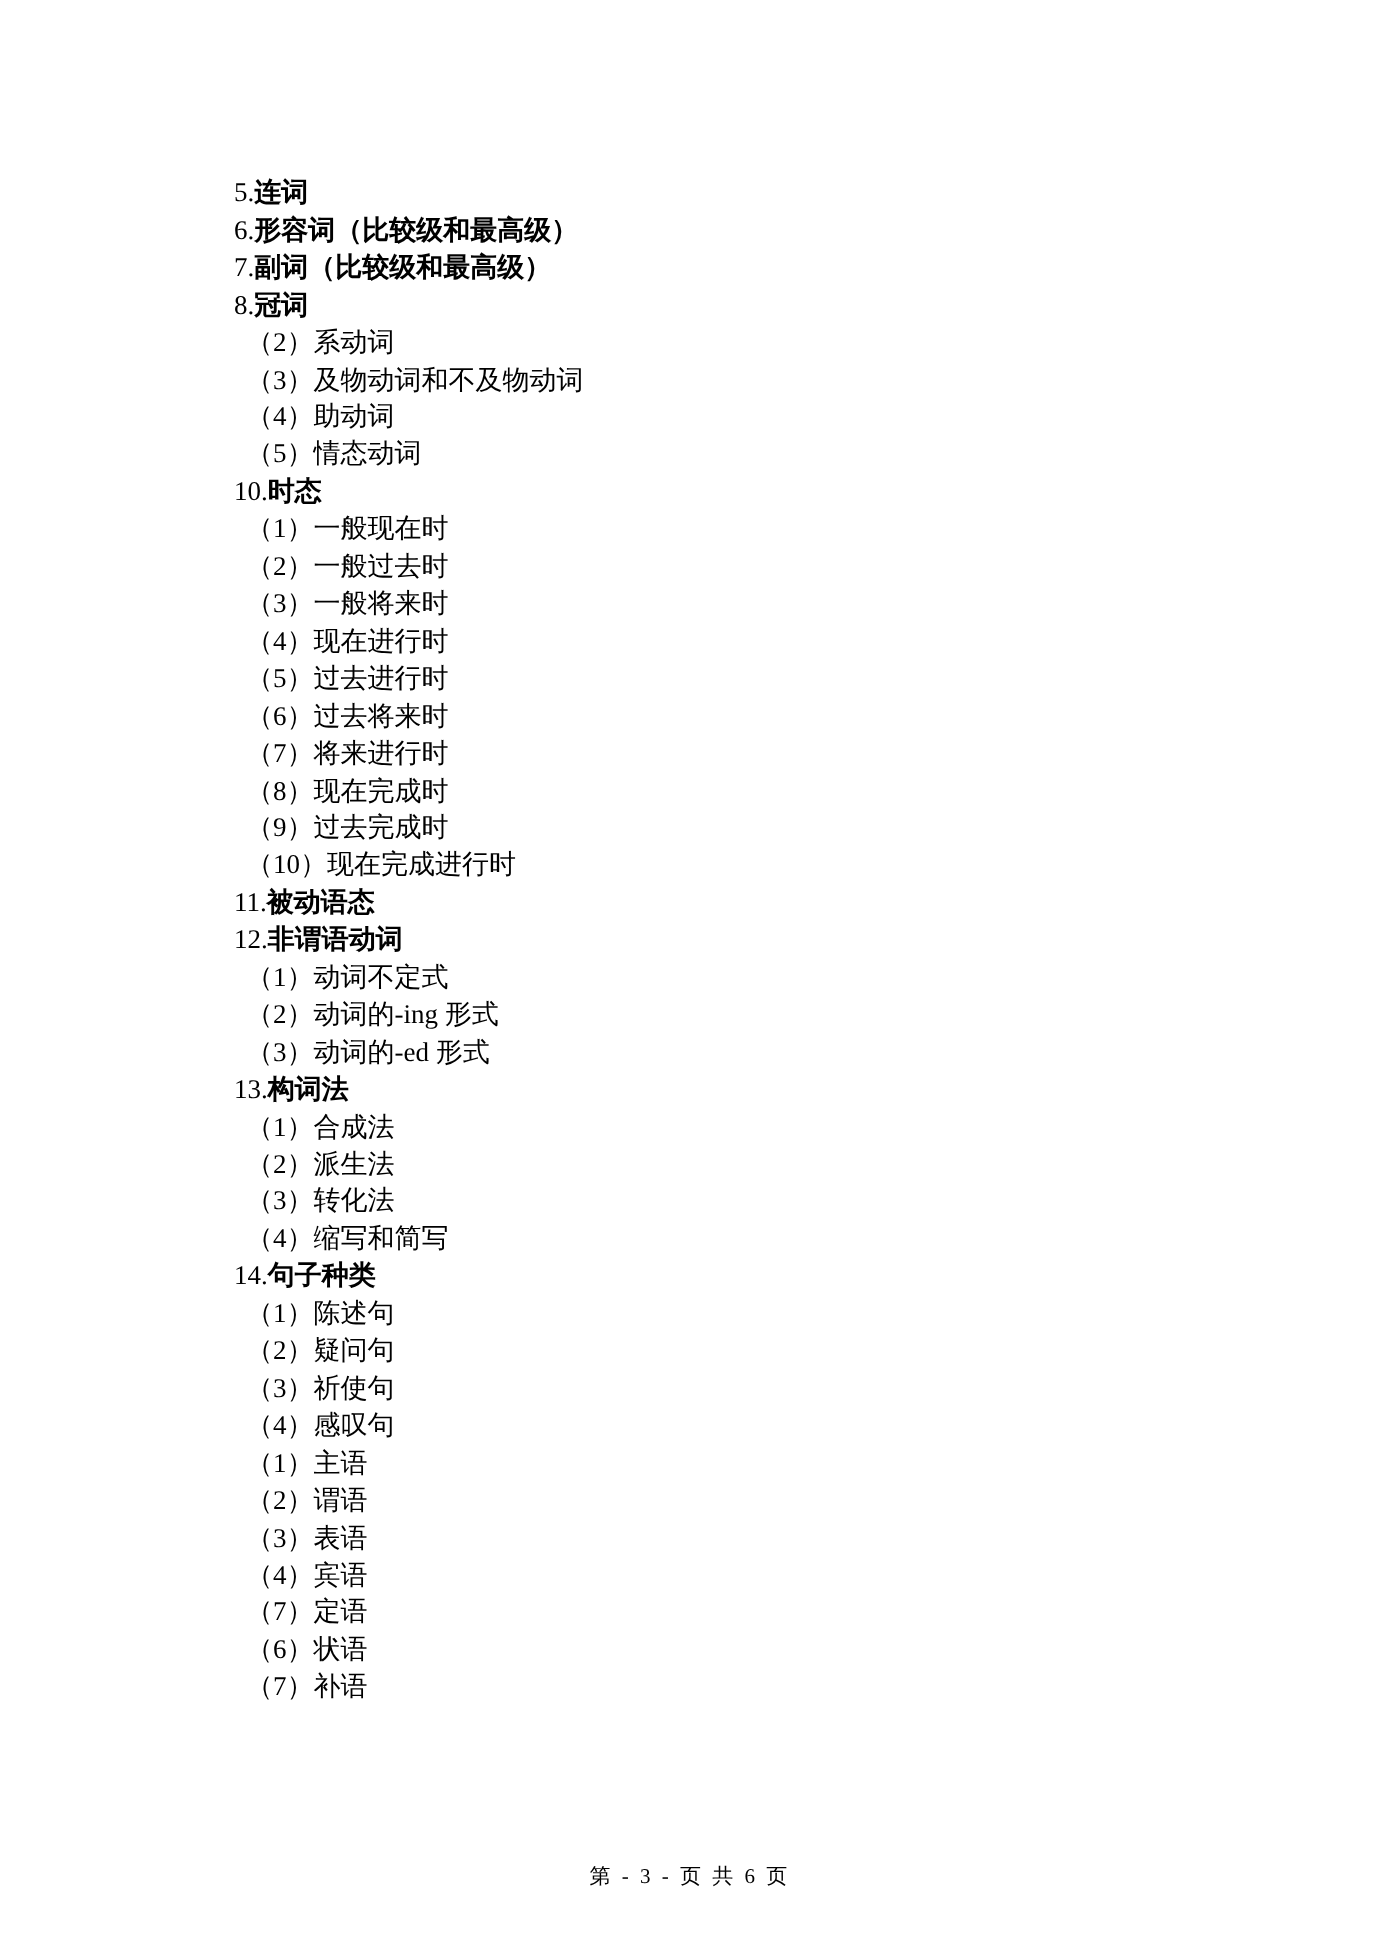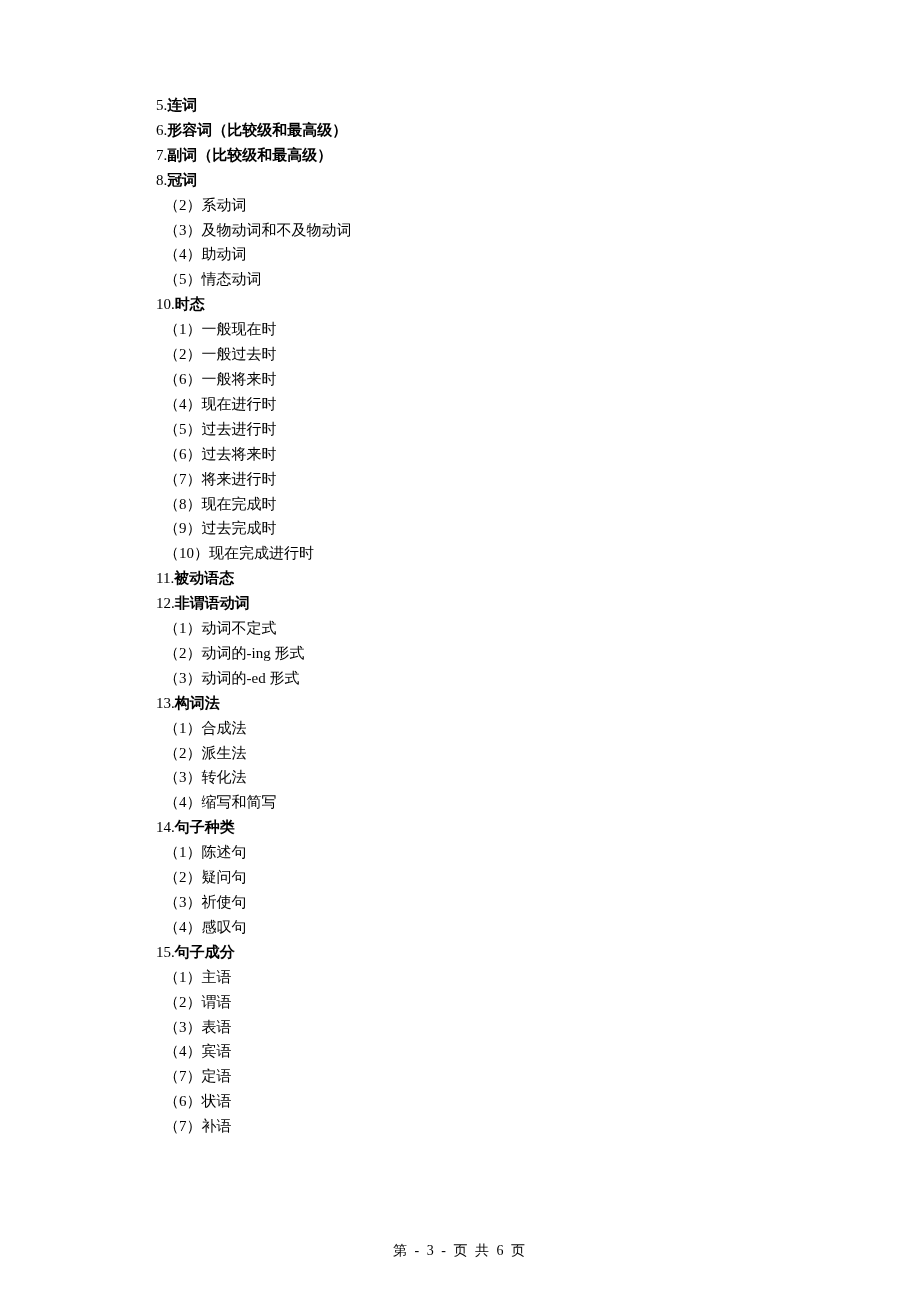--- a/index.html
+++ b/index.html
@@ -7,24 +7,23 @@
     padding: 0;
     background: #fff;
     font-family: "SimSun", "宋体", serif;
     color: #000;
     width: 920px;
     height: 1302px;
     box-sizing: border-box;
     position: relative;
   }
   .page {
-    padding: 60px 0 0 156px;
-    font-size: 15px;
+    padding: 116px 0 0 156px;
+    font-size: 18px;
     line-height: 24.9px;
-    margin-top: 33px;
   }
   .heading {
     font-weight: bold;
   }
   .subitem {
     padding-left: 8px;
   }
   .footer {
     position: absolute;
     bottom: 42px;
@@ -42,21 +41,21 @@
     <div><span>6.</span><span class="heading">形容词（比较级和最高级）</span></div>
     <div><span>7.</span><span class="heading">副词（比较级和最高级）</span></div>
     <div><span>8.</span><span class="heading">冠词</span></div>
     <div class="subitem">（2）系动词</div>
     <div class="subitem">（3）及物动词和不及物动词</div>
     <div class="subitem">（4）助动词</div>
     <div class="subitem">（5）情态动词</div>
     <div><span>10.</span><span class="heading">时态</span></div>
     <div class="subitem">（1）一般现在时</div>
     <div class="subitem">（2）一般过去时</div>
-    <div class="subitem">（6）一般将来时</div>
+    <div class="subitem">（3）一般将来时</div>
     <div class="subitem">（4）现在进行时</div>
     <div class="subitem">（5）过去进行时</div>
     <div class="subitem">（6）过去将来时</div>
     <div class="subitem">（7）将来进行时</div>
     <div class="subitem">（8）现在完成时</div>
     <div class="subitem">（9）过去完成时</div>
     <div class="subitem">（10）现在完成进行时</div>
     <div><span>11.</span><span class="heading">被动语态</span></div>
     <div><span>12.</span><span class="heading">非谓语动词</span></div>
     <div class="subitem">（1）动词不定式</div>
@@ -65,21 +64,20 @@
     <div><span>13.</span><span class="heading">构词法</span></div>
     <div class="subitem">（1）合成法</div>
     <div class="subitem">（2）派生法</div>
     <div class="subitem">（3）转化法</div>
     <div class="subitem">（4）缩写和简写</div>
     <div><span>14.</span><span class="heading">句子种类</span></div>
     <div class="subitem">（1）陈述句</div>
     <div class="subitem">（2）疑问句</div>
     <div class="subitem">（3）祈使句</div>
     <div class="subitem">（4）感叹句</div>
-    <div><span>15.</span><span class="heading">句子成分</span></div>
     <div class="subitem">（1）主语</div>
     <div class="subitem">（2）谓语</div>
     <div class="subitem">（3）表语</div>
     <div class="subitem">（4）宾语</div>
     <div class="subitem">（7）定语</div>
     <div class="subitem">（6）状语</div>
     <div class="subitem">（7）补语</div>
   </div>
 <div class="footer">第 - 3 - 页 共 6 页</div>
 

